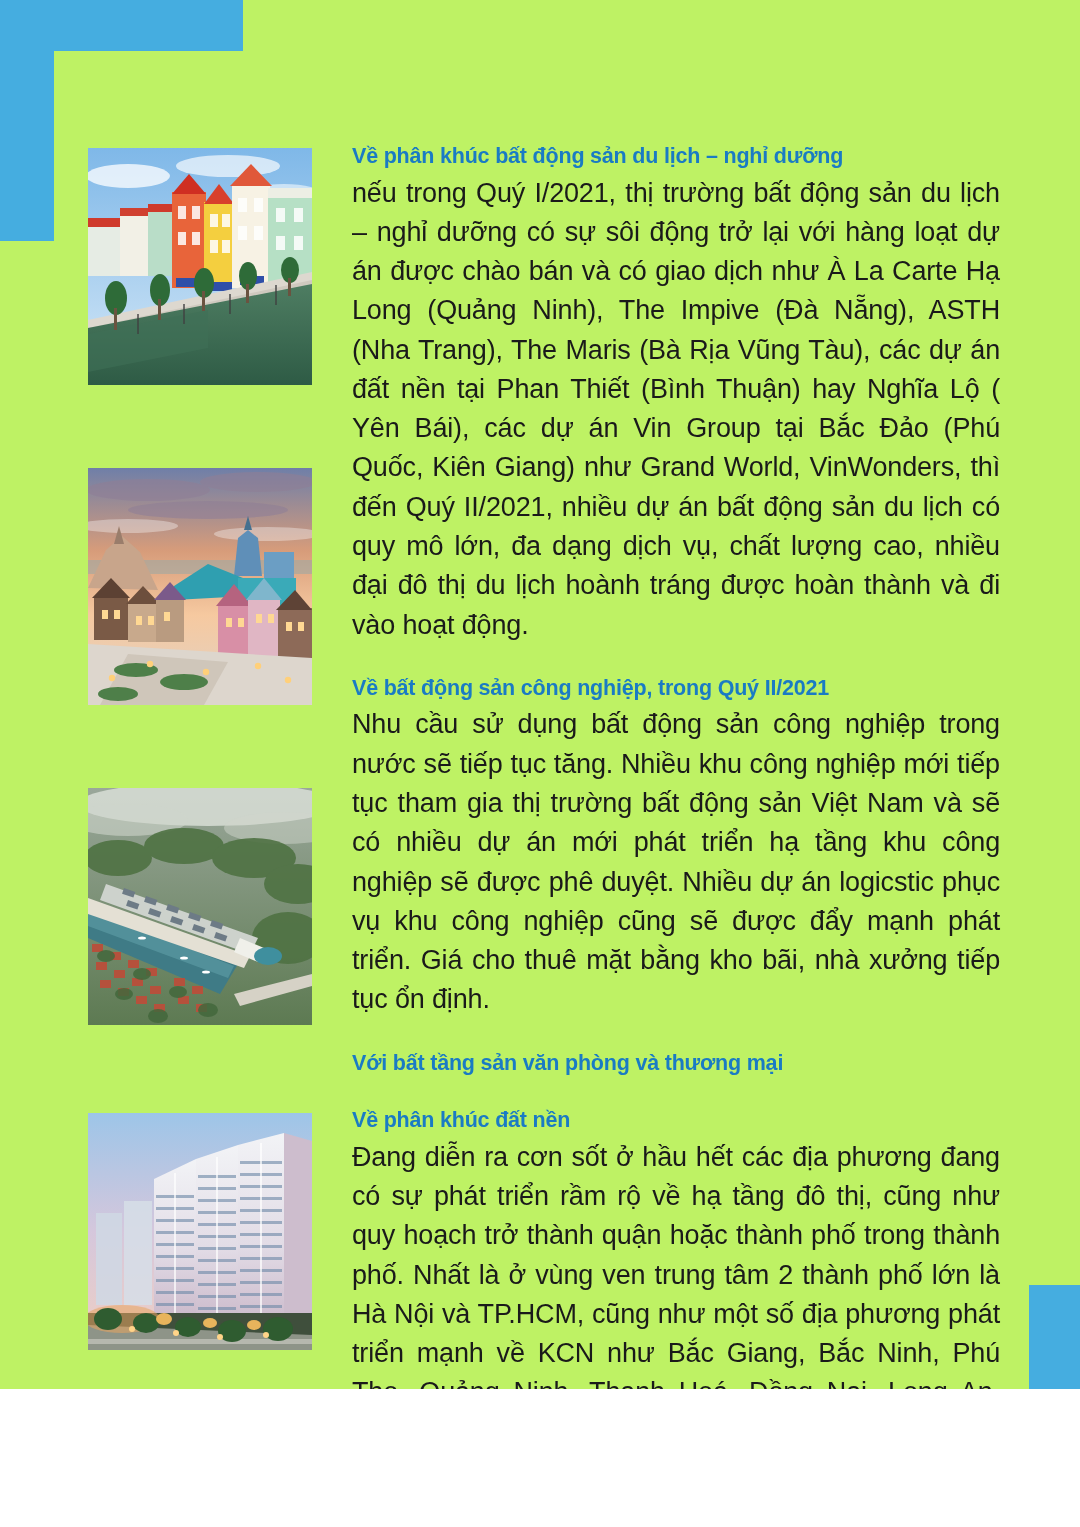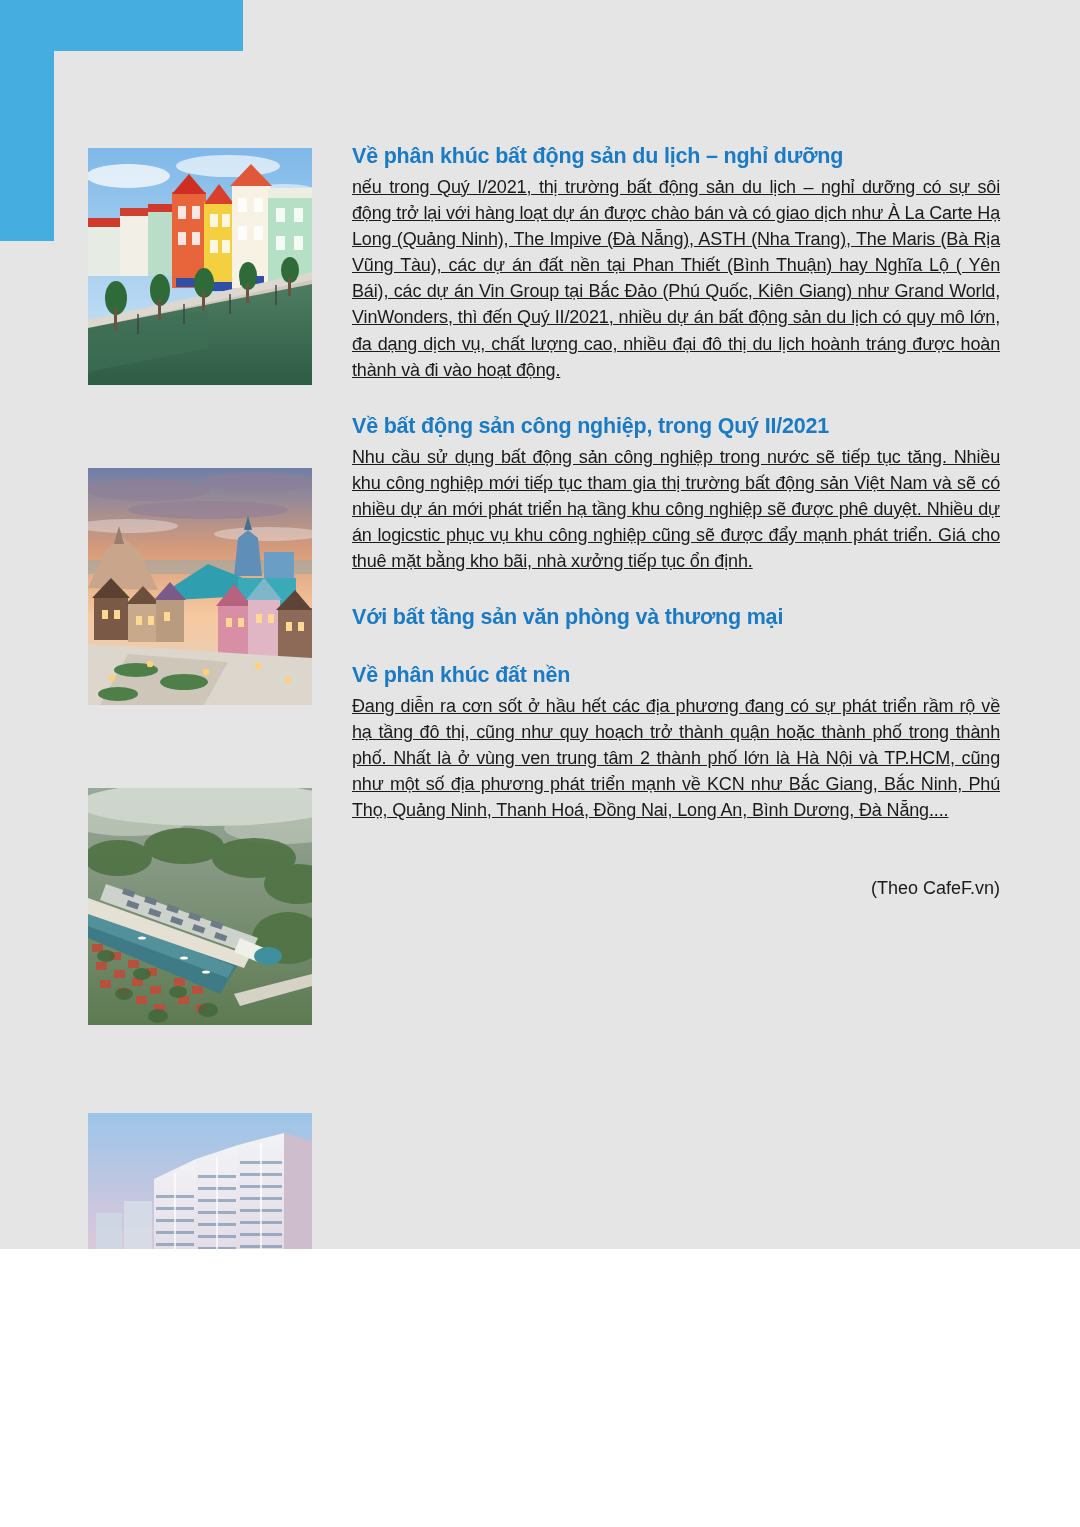--- a/index.html
+++ b/index.html
@@ -7,22 +7,22 @@
     padding: 0;
     background: #ffffff;
   }
   body {
     font-family: "Liberation Sans", sans-serif;
     -webkit-font-smoothing: antialiased;
   }
   #page {
     position: relative;
     width: 1080px;
-    height: 1249px;
-    background: #e5e5e5;
+    height: 1389px;
+    background: #bef264;
     overflow: hidden;
   }
 
   
   .bracket-seg {
     position: absolute;
     background: #45ade0;
   }
   #tl-horizontal { left: 0;    top: 0;     width: 243px; height: 51px; }
   #tl-vertical   { left: 0;    top: 0;     width: 54px;  height: 241px; }
@@ -57,27 +57,26 @@
   .heading {
     color: #1a7bc4;
     font-size: 21.5px;
     font-weight: bold;
     line-height: 1.28;
     letter-spacing: -0.2px;
     margin: 0 0 3px 0;
   }
   .body-text {
     color: #1a1a1a;
-    font-size: 18px;
+    font-size: 27px;
     line-height: 1.455;
     text-align: justify;
     text-align-last: left;
     letter-spacing: -0.15px;
     margin: 0;
-    text-decoration: underline;
   }
   .credit {
     color: #1a1a1a;
     font-size: 18px;
     line-height: 1.455;
     text-align: right;
     margin: 52px 0 0 0;
   }
 </style>
 </head>

